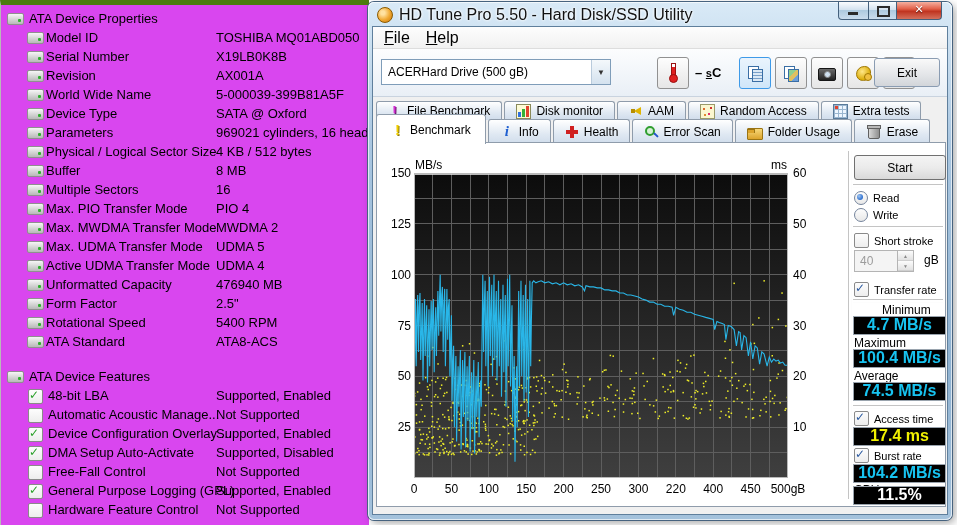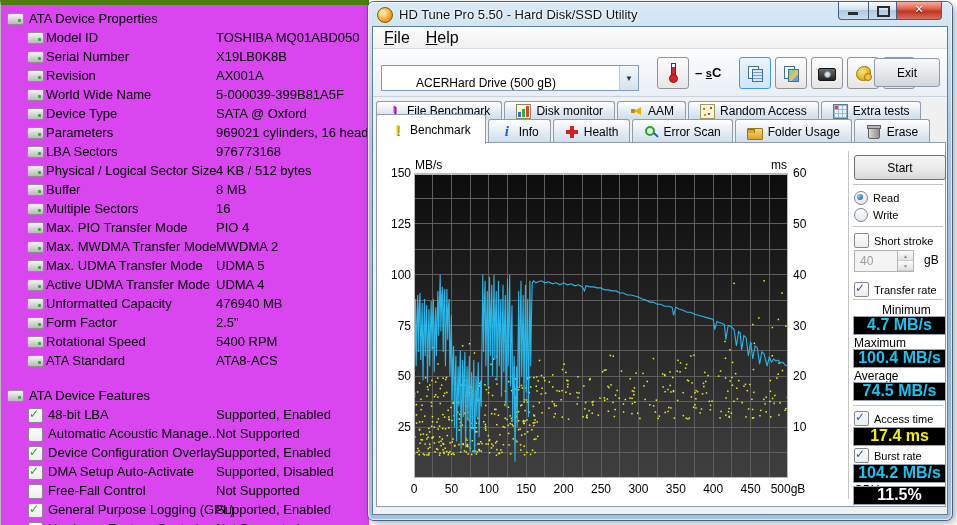--- a/index.html
+++ b/index.html
@@ -23,43 +23,43 @@
   .cbx.checked::before{content:"✓";font-family:"DejaVu Sans",sans-serif;font-weight:bold;font-size:12px;
     color:#2aa02a;position:absolute;left:0px;top:-2px;}
   .cbx.blue.checked::before{color:#2b5aa0;}
   
   #hdtune{position:absolute;left:368px;top:2px;width:584px;height:518px;border-radius:6px;
     background:linear-gradient(#d9eaf7,#a9c6e0 28%,#8fb2d1 70%,#a4c2dc);
     box-shadow:0 0 0 1px #47637f,inset 0 0 0 1px rgba(255,255,255,.65),3px 3px 9px rgba(0,0,0,.35);}
   .titlebar{position:absolute;left:0;top:0;right:0;height:25px;display:flex;align-items:center;padding-left:9px;gap:6px;}
   .app-icon{width:14px;height:14px;border-radius:50%;border:1px solid #8a5a00;flex:none;
     background:radial-gradient(circle at 35% 35%,#ffe2a0 15%,#f0a830 55%,#c87410);}
-  .title-text{font-size:13px;color:#111;text-shadow:0 0 3px #fff,0 0 3px #fff;}
+  .title-text{font-size:16px;color:#111;text-shadow:0 0 3px #fff,0 0 3px #fff;}
   .cap-group{position:absolute;right:10px;top:0;display:flex;}
   .cap-btn{height:17px;border:1px solid #44607c;border-top:none;position:relative;
     background:linear-gradient(#fafcfe,#d3e2ef 45%,#aecadf 50%,#cadced);}
   .cap-min{width:29px;border-radius:0 0 0 4px;}
   .cap-max{width:27px;border-left:none;border-right:none;}
   .cap-close{width:44px;border-radius:0 0 4px 0;
     background:linear-gradient(#f4b0a0,#e2614a 40%,#c03420 55%,#d4705c);}
   .cap-min::before{content:"";position:absolute;left:9px;bottom:4px;width:10px;height:3px;background:#2b2b2b;}
   .cap-max::before{content:"";position:absolute;left:8px;top:4px;width:9px;height:7px;border:2px solid #2b2b2b;}
   .cap-close::before{content:"✕";font-family:"DejaVu Sans",sans-serif;position:absolute;left:0;right:0;top:1px;
     text-align:center;color:#fff;font-size:11px;font-weight:bold;text-shadow:0 1px 1px #5a0f05;}
   .client{position:absolute;left:5px;right:5px;top:25px;bottom:6px;background:#f0f0f0;
     box-shadow:0 0 0 1px #5f7f9c;overflow:hidden;}
   
   .menubar{position:absolute;left:0;right:0;top:0;height:21px;background:linear-gradient(#fdfdfd,#f1f1f1);
     border-bottom:1px solid #ddd;display:flex;align-items:center;font-size:16px;padding-left:3px;}
   .menu-item{padding:2px 8px;}
   
   .toolbar{position:absolute;left:0;right:0;top:22px;height:47px;
     background:linear-gradient(#fcfdfe,#e9eff6);border-bottom:1px solid #c9d3df;}
-  .combo{position:absolute;left:8px;top:16px;width:228px;height:24px;background:#fff;
-    border:1px solid #7f9db9;font-size:12px;display:flex;align-items:flex-end;padding-left:28px;}
+  .combo{position:absolute;left:8px;top:10px;width:228px;height:24px;background:#fff;
+    border:1px solid #7f9db9;font-size:12px;display:flex;align-items:center;}
   .combo-text{padding-left:6px;flex:1;}
   .combo-btn{width:18px;align-self:stretch;border-left:1px solid #b9cbdc;display:flex;align-items:center;
     justify-content:center;background:linear-gradient(#f4f8fb,#d4e2ef);font-size:8px;color:#333;}
   .tbtn{position:absolute;top:8px;width:30px;height:30px;border:1px solid #919191;border-radius:3px;
     background:linear-gradient(#fdfdfd,#e6e6e6);display:flex;align-items:center;justify-content:center;}
   .tbtn.sel{border:1px solid #3e9ae8;background:linear-gradient(#eaf4fd,#cfe6f9);}
   .temp-label{position:absolute;left:322px;top:16px;font-size:13px;font-weight:bold;}
   .temp-label u{font-size:11px;}
   .exit-btn{position:absolute;right:7px;top:9px;width:64px;height:27px;border:1px solid #8a9cb2;border-radius:3px;
     background:linear-gradient(#f9f9f9,#e3e5e8 60%,#d2d5da);font-size:12px;display:flex;align-items:center;justify-content:center;}
@@ -200,25 +200,20 @@
         <span class="plabel">Device Type</span>
         <span class="pvalue">SATA @ Oxford</span>
       </div>
       <div class="prow">
         <span class="drv"></span>
         <span class="plabel">Parameters</span>
         <span class="pvalue">969021 cylinders, 16 heads, 6</span>
       </div>
       <div class="prow">
         <span class="drv"></span>
-        <span class="plabel">LBA Sectors</span>
-        <span class="pvalue">976773168</span>
-      </div>
-      <div class="prow">
-        <span class="drv"></span>
         <span class="plabel">Physical / Logical Sector Size</span>
         <span class="pvalue">4 KB / 512 bytes</span>
       </div>
       <div class="prow">
         <span class="drv"></span>
         <span class="plabel">Buffer</span>
         <span class="pvalue">8 MB</span>
       </div>
       <div class="prow">
         <span class="drv"></span>
@@ -422,21 +417,21 @@
         <span class="tick" style="left: 420px; top: 393.167px;">10</span>
       </div>
     <div id="x-ticks">
         <span class="tick x" style="left: 19px; top: 455px;">0</span>
         <span class="tick x" style="left: 56.4px; top: 455px;">50</span>
         <span class="tick x" style="left: 93.8px; top: 455px;">100</span>
         <span class="tick x" style="left: 131.2px; top: 455px;">150</span>
         <span class="tick x" style="left: 168.6px; top: 455px;">200</span>
         <span class="tick x" style="left: 206px; top: 455px;">250</span>
         <span class="tick x" style="left: 243.4px; top: 455px;">300</span>
-        <span class="tick x" style="left: 280.8px; top: 455px;">350</span>
+        <span class="tick x" style="left: 280.8px; top: 455px;">220</span>
         <span class="tick x" style="left: 318.2px; top: 455px;">400</span>
         <span class="tick x" style="left: 355.6px; top: 455px;">450</span>
         <span class="tick x" style="left: 393px; top: 455px;">500gB</span>
       </div>
 
     <div id="plot">
       <svg id="plot-svg" width="374" height="305" xmlns="http://www.w3.org/2000/svg">
         <defs>
           <linearGradient id="bgGrad" x1="0" y1="0" x2="0" y2="1">
             <stop offset="0" stop-color="#0c0c0c"></stop>

